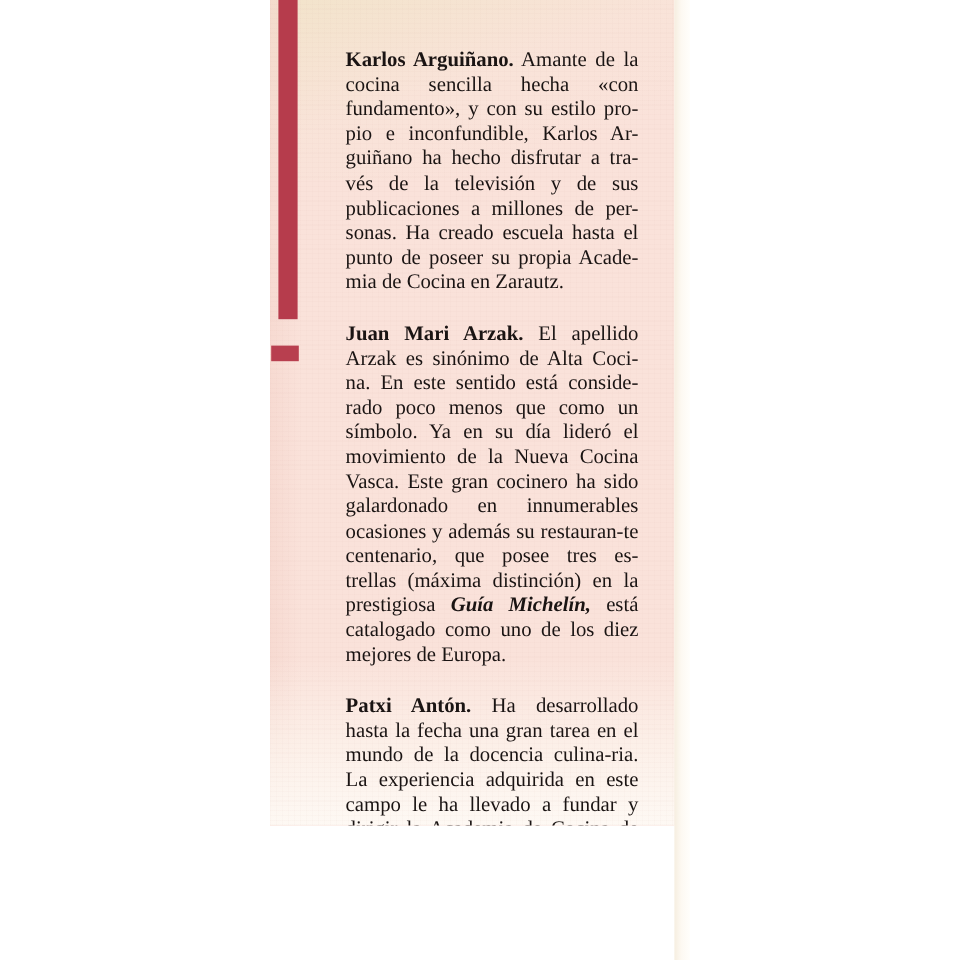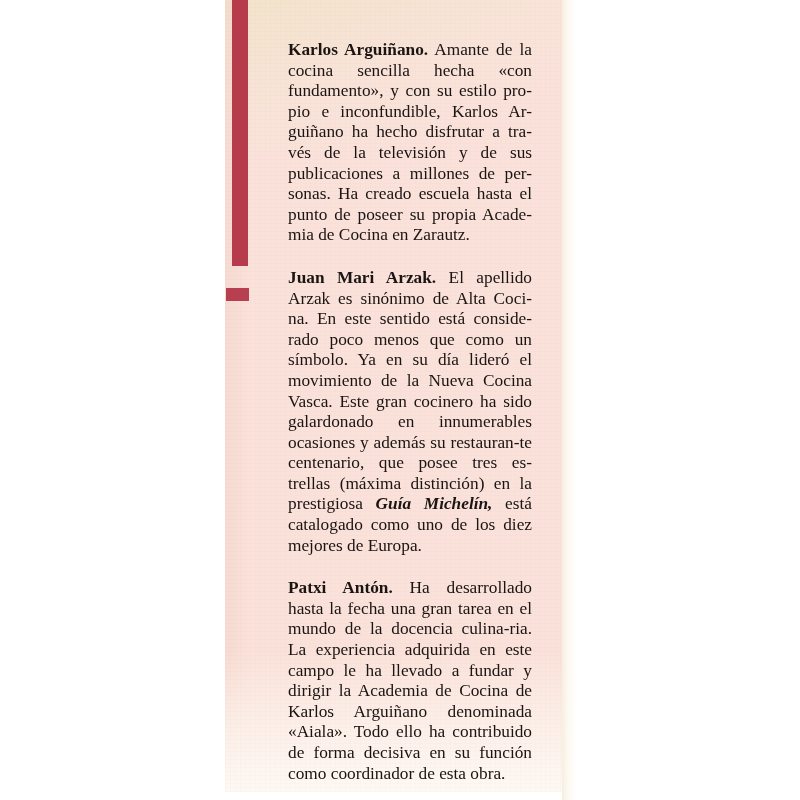--- a/index.html
+++ b/index.html
@@ -20,21 +20,21 @@
     height: 800px;
     background: #ffffff;
   }
 
   
   #page {
     position: absolute;
     left: 225px;
     top: 0;
     width: 337px;
-    height: 792px;
+    height: 688px;
     background: #fae2da;
     overflow: hidden;
   }
   
   #page .paper-wash-top {
     position: absolute;
     left: 0; top: 0; right: 0; height: 150px;
     background: linear-gradient(160deg, rgba(241,228,200,0.85) 0%, rgba(247,230,214,0.35) 45%, rgba(250,226,218,0) 80%);
     pointer-events: none;
   }

